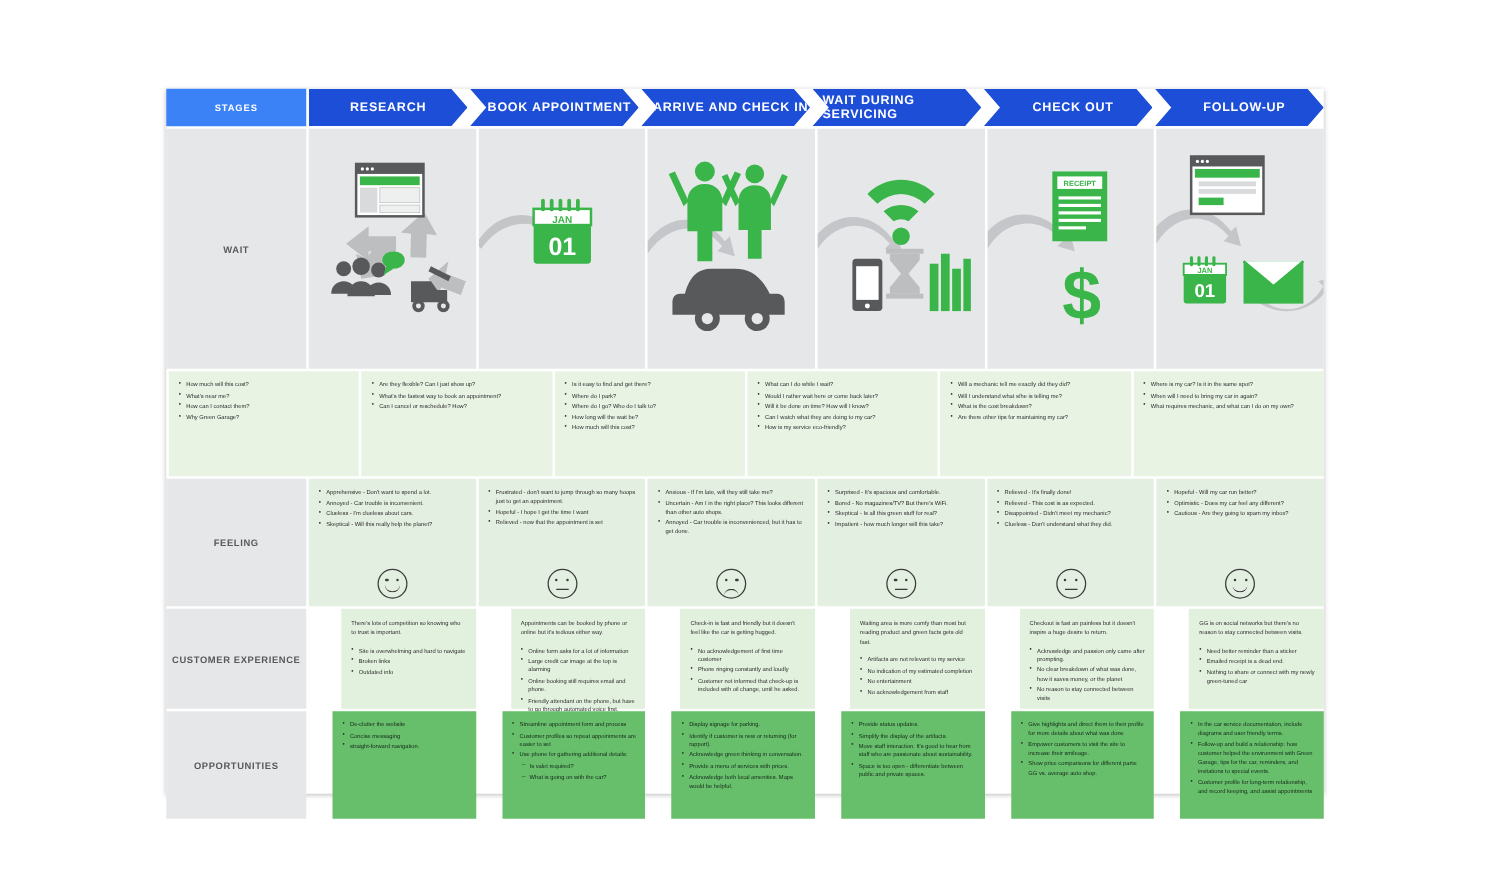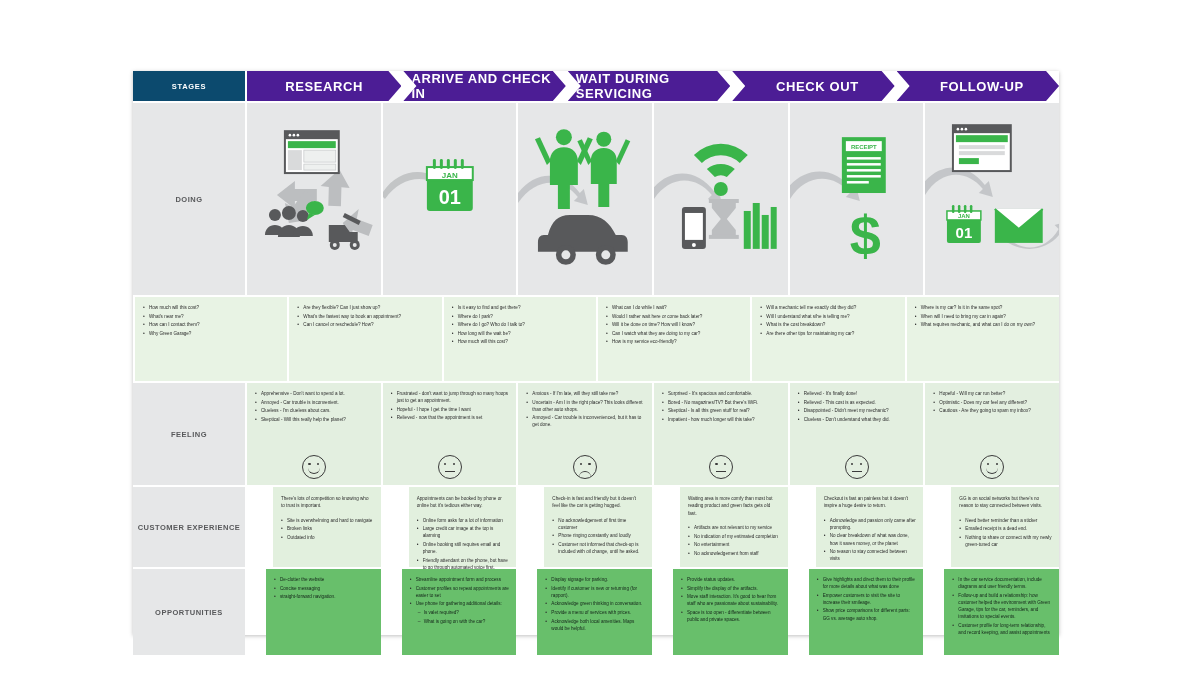--- a/index.html
+++ b/index.html
@@ -23,35 +23,35 @@
   }
   
   .hdr-row {
     display: flex;
     height: 30px;
     width: 100%;
   }
   .hdr-stages {
     width: 112px;
     flex: 0 0 112px;
-    background: #0c4a6e;
+    background: #3b82f6;
     color: #ffffff;
     font-size: 7.5px;
     font-weight: bold;
     letter-spacing: 0.7px;
     display: flex;
     align-items: center;
     justify-content: center;
   }
   .chev {
     position: relative;
     flex: 1 1 0;
-    background: #4c1d95;
+    background: #1d4ed8;
     color: #fff;
-    font-size: 13px;
+    font-size: 10px;
     font-weight: bold;
     letter-spacing: 0.6px;
     display: flex;
     align-items: center;
     justify-content: center;
     margin-left: 2px;
     clip-path: polygon(0 0, calc(100% - 13px) 0, 100% 50%, calc(100% - 13px) 100%, 0 100%, 13px 50%);
     padding-left: 8px;
   }
   .chev.first {
@@ -187,28 +187,29 @@
   .drk { fill: #58595b; }
 </style>
 </head>
 <body>
 
 <div id="board">
 
   <div class="hdr-row">
     <div class="hdr-stages">STAGES</div>
     <div class="chev first">RESEARCH</div>
+    <div class="chev">BOOK APPOINTMENT</div>
     <div class="chev">ARRIVE AND CHECK IN</div>
     <div class="chev">WAIT DURING SERVICING</div>
     <div class="chev">CHECK OUT</div>
     <div class="chev">FOLLOW-UP</div>
   </div>
 
   <div class="row row-doing">
-    <div class="rowlabel">DOING</div>
+    <div class="rowlabel">WAIT</div>
 
     <div class="cell">
       <div class="doing-art">
         <svg viewBox="0 0 134 192" width="100%" height="100%">
           <g class="gry">
             <path d="M30 92 L48 78 L48 86 L70 86 L70 98 L48 98 L48 106 Z"></path>
             <path d="M86 66 L102 80 L94 82 L100 100 L88 104 L82 86 L74 88 Z" transform="rotate(20 88 85)"></path>
             <path d="M42 120 L38 100 L46 104 L58 88 L68 96 L56 112 L62 117 Z"></path>
             <path d="M96 120 L112 106 L110 116 L126 122 L122 133 L106 127 L104 136 Z"></path>
           </g>

